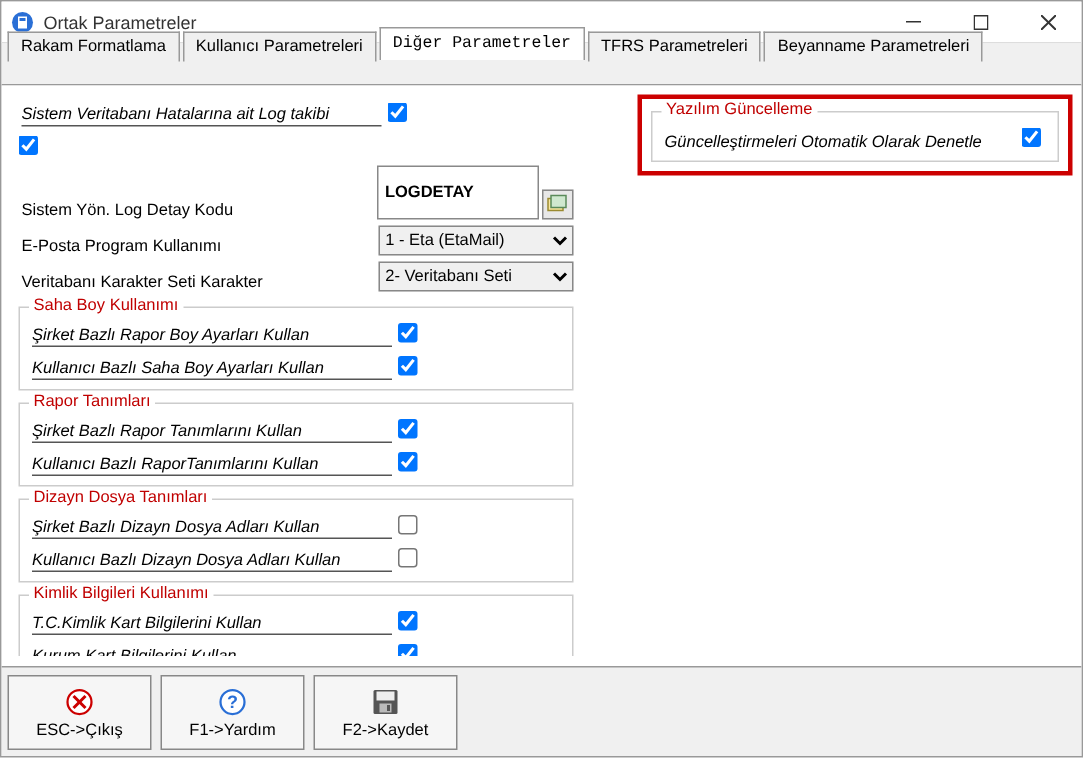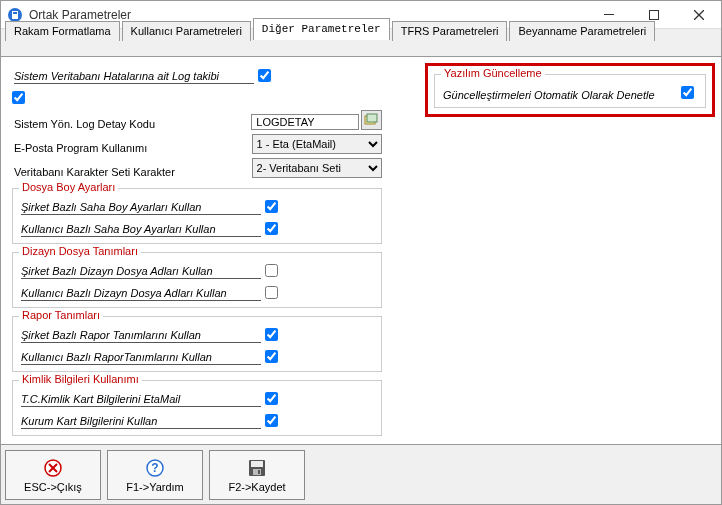--- a/index.html
+++ b/index.html
@@ -118,25 +118,25 @@
   }
   .row select, .row .combo {
     width: 134px;
     height: 20px;
     font-size: 11px;
     border: 1px solid #888;
     background: #f0f0f0;
   }
   .row .txt {
     width: 110px;
-    height: 16px;
+    height: 36px;
     border: 1px solid #888;
     background: #fff;
     padding: 2px 4px;
-    font-weight: normal;
+    font-weight: bold;
     display: inline-flex;
     align-items: center;
   }
   .row .lookup-btn {
     width: 22px; height: 20px;
     border: 1px solid #888;
     background: #e8e8e8;
     margin-left: 2px;
     display: inline-flex;
     align-items: center; justify-content: center;
@@ -279,59 +279,59 @@
     </div>
 
     <div class="row">
       <span class="lbl">Veritabanı Karakter Seti Karakter</span>
       <select class="combo">
         <option>2- Veritabanı Seti</option>
       </select>
     </div>
 
     <div class="group">
-      <span class="legend">Dosya Boy Ayarları</span>
-      <div class="row">
-        <span class="lbl"><span class="underline-box italic">Şirket Bazlı Saha Boy Ayarları Kullan</span></span>
+      <span class="legend">Saha Boy Kullanımı</span>
+      <div class="row">
+        <span class="lbl"><span class="underline-box italic">Şirket Bazlı Rapor Boy Ayarları Kullan</span></span>
         <span class="chk"><input type="checkbox" checked="" style=""></span>
       </div>
       <div class="row">
         <span class="lbl"><span class="underline-box italic">Kullanıcı Bazlı Saha Boy Ayarları Kullan</span></span>
+        <span class="chk"><input type="checkbox" checked="" style=""></span>
+      </div>
+    </div>
+
+    <div class="group">
+      <span class="legend">Rapor Tanımları</span>
+      <div class="row">
+        <span class="lbl"><span class="underline-box italic">Şirket Bazlı Rapor Tanımlarını Kullan</span></span>
+        <span class="chk"><input type="checkbox" checked="" style=""></span>
+      </div>
+      <div class="row">
+        <span class="lbl"><span class="underline-box italic">Kullanıcı Bazlı RaporTanımlarını Kullan</span></span>
         <span class="chk"><input type="checkbox" checked="" style=""></span>
       </div>
     </div>
 
     <div class="group">
       <span class="legend">Dizayn Dosya Tanımları</span>
       <div class="row">
         <span class="lbl"><span class="underline-box italic">Şirket Bazlı Dizayn Dosya Adları  Kullan</span></span>
         <span class="chk"><input type="checkbox" style=""></span>
       </div>
       <div class="row">
         <span class="lbl"><span class="underline-box italic">Kullanıcı Bazlı Dizayn Dosya Adları  Kullan</span></span>
         <span class="chk"><input type="checkbox" style=""></span>
       </div>
     </div>
 
     <div class="group">
-      <span class="legend">Rapor Tanımları</span>
-      <div class="row">
-        <span class="lbl"><span class="underline-box italic">Şirket Bazlı Rapor Tanımlarını Kullan</span></span>
-        <span class="chk"><input type="checkbox" checked="" style=""></span>
-      </div>
-      <div class="row">
-        <span class="lbl"><span class="underline-box italic">Kullanıcı Bazlı RaporTanımlarını Kullan</span></span>
-        <span class="chk"><input type="checkbox" checked="" style=""></span>
-      </div>
-    </div>
-
-    <div class="group">
       <span class="legend">Kimlik Bilgileri Kullanımı</span>
       <div class="row">
-        <span class="lbl"><span class="underline-box italic">T.C.Kimlik Kart Bilgilerini EtaMail</span></span>
+        <span class="lbl"><span class="underline-box italic">T.C.Kimlik Kart Bilgilerini Kullan</span></span>
         <span class="chk"><input type="checkbox" checked="" style=""></span>
       </div>
       <div class="row">
         <span class="lbl"><span class="underline-box italic">Kurum Kart Bilgilerini Kullan</span></span>
         <span class="chk"><input type="checkbox" checked="" style=""></span>
       </div>
     </div>
 
   </div>
 

